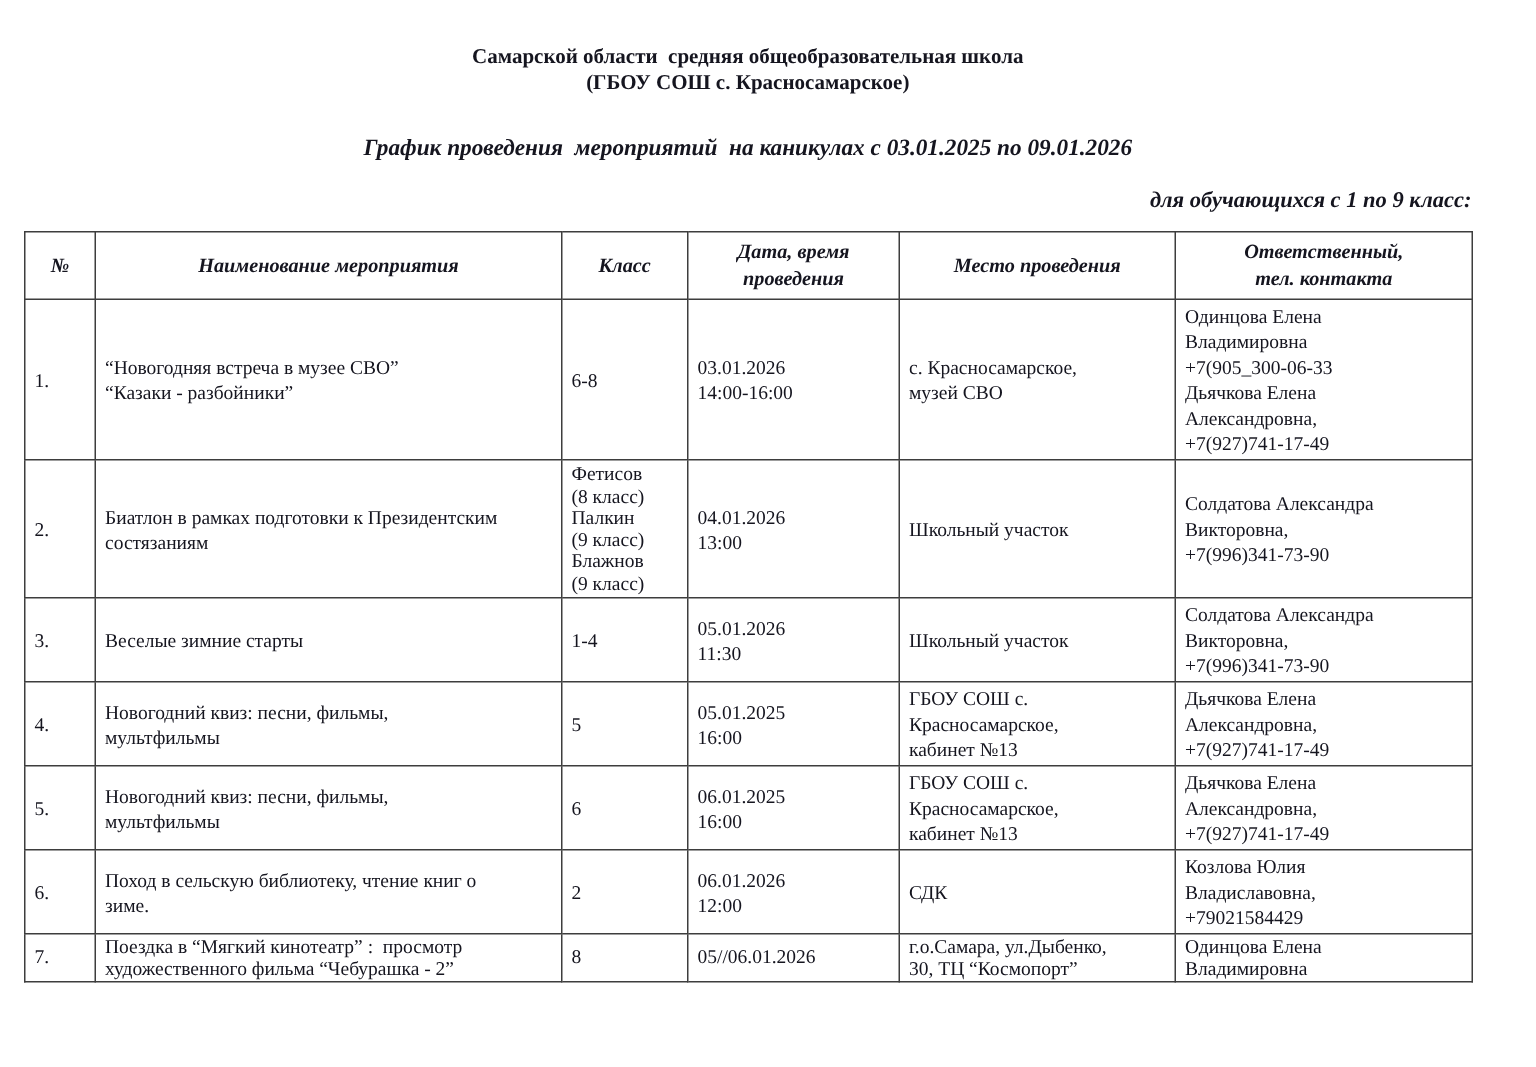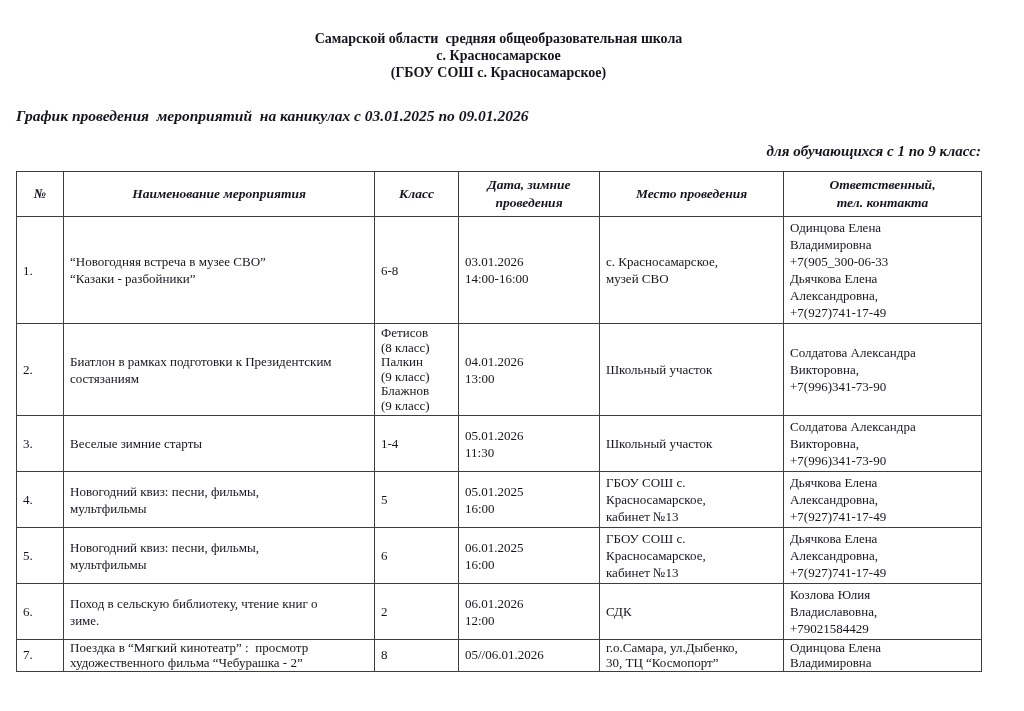--- a/index.html
+++ b/index.html
@@ -24,21 +24,21 @@
     font-weight: bold;
     font-size: 14px;
     line-height: 17px;
   }
   .org-header div {
     white-space: pre-wrap;
   }
   .doc-title {
     width: 965px;
     margin: 26px auto 0 16px;
-    text-align: left;
+    text-align: center;
     font-weight: bold;
     font-style: italic;
     font-size: 15.5px;
     line-height: 18px;
     white-space: pre-wrap;
   }
   .doc-subtitle {
     width: 965px;
     margin: 17px auto 0 16px;
     text-align: right;
@@ -82,42 +82,41 @@
   tr.r2 .c-grade { line-height: 14.5px; }
   tr.r7 td { line-height: 14.5px; padding-top: 1px; padding-bottom: 1px; }
 </style>
 </head>
 <body>
 
 <div class="doc">
 
   <div class="org-header">
     <div>Самарской области  средняя общеобразовательная школа</div>
-    <div>с. Красносамарское</div>
     <div>(ГБОУ СОШ с. Красносамарское)</div>
   </div>
 
   <div class="doc-title">График проведения  мероприятий  на каникулах с 03.01.2025 по 09.01.2026</div>
   <div class="doc-subtitle">для обучающихся с 1 по 9 класс:</div>
 
   <table class="schedule">
     <colgroup>
       <col style="width:47px">
       <col style="width:311px">
       <col style="width:84px">
       <col style="width:141px">
       <col style="width:184px">
       <col style="width:198px">
     </colgroup>
     <thead>
       <tr>
         <th>№</th>
         <th>Наименование мероприятия</th>
         <th>Класс</th>
-        <th>Дата, зимние
+        <th>Дата, время
 проведения</th>
         <th>Место проведения</th>
         <th>Ответственный,
 тел. контакта</th>
       </tr>
     </thead>
     <tbody>
       <tr class="r1">
         <td class="c-num">1.</td>
         <td class="c-name">“Новогодняя встреча в музее СВО”

